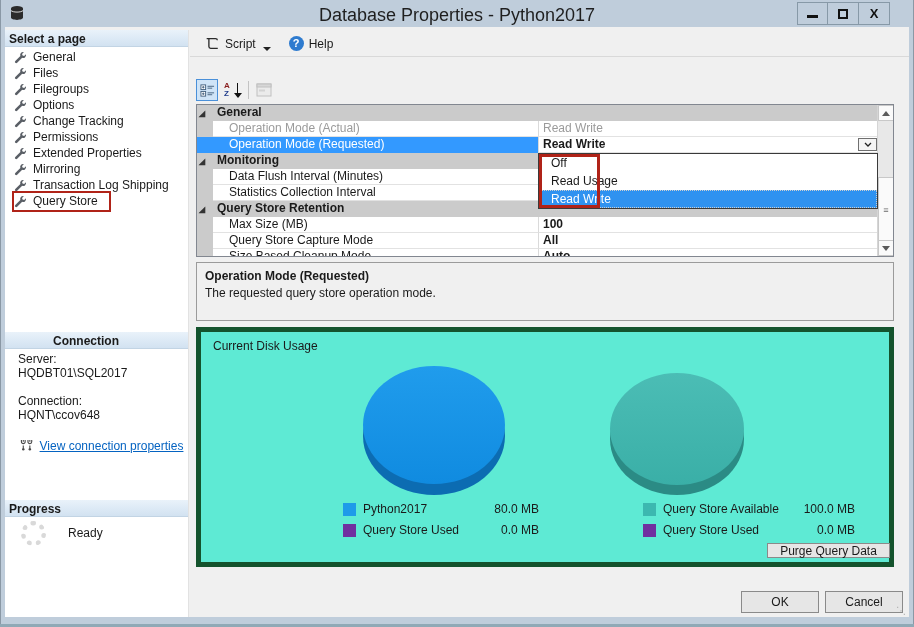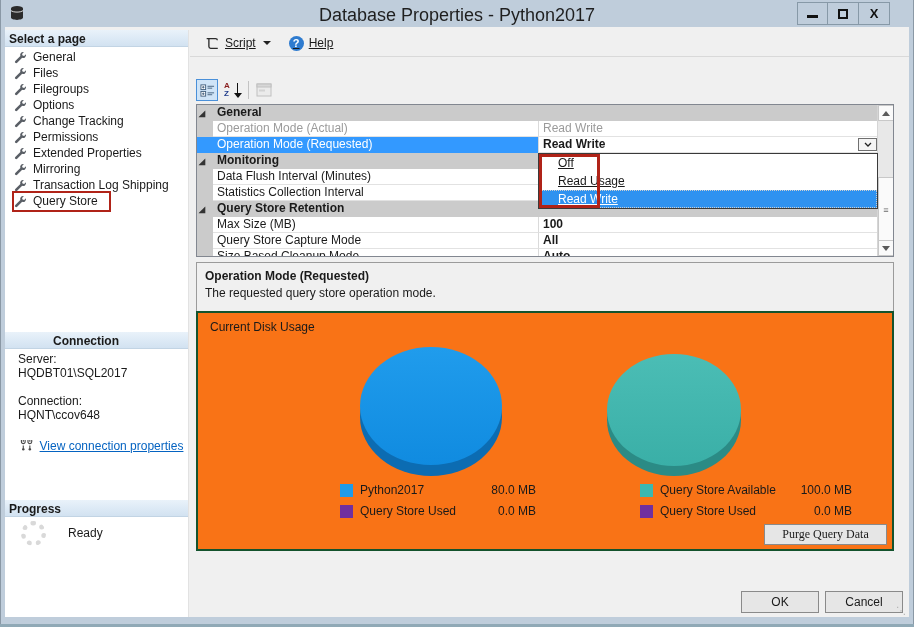--- a/index.html
+++ b/index.html
@@ -37,21 +37,21 @@
   .link-row { display:flex; align-items:center; margin-top:16px; padding-left:10px;justify-content:center; }
   .link-row svg { width:15px; height:15px; margin-right:5px; }
   .conn-link { color:#0563C1; text-decoration:underline; cursor:pointer; }
 
   .prog-body { position:absolute; left:0; top:489px; width:100%; }
   .spinner { position:absolute; left:16px; top:2px; width:25px; height:25px; border:5px dotted #D9D9D9; border-radius:50%; }
   .prog-status { position:absolute; left:63px; top:7px; }
 
   
   .script-bar { position:absolute; left:185px; right:0; top:3px; height:27px; border-bottom:1px solid #D9D9D9; display:flex; align-items:center; padding-left:10px; }
-  .tb-btn { display:flex; align-items:center; cursor:pointer; padding:2px 4px;text-decoration:underline; }
+  .tb-btn { display:flex; align-items:flex-end; cursor:pointer; padding:2px 4px; }
   .tb-btn svg { margin-right:5px; }
   .dd-arrow { width:0; height:0; border-left:4px solid transparent; border-right:4px solid transparent; border-top:4px solid #222; margin-left:7px; }
   .help-badge { width:15px; height:15px; background:#2E7BCF; color:#fff; border-radius:50%; font-size:11px; font-weight:bold; display:inline-flex; align-items:center; justify-content:center; margin-right:5px; }
 
   
   .grid-toolbar { position:absolute; left:191px; top:52px; height:22px; display:flex; align-items:center; }
   .gt-btn { width:22px; height:22px; display:flex; align-items:center; justify-content:center; margin-right:2px; cursor:pointer; }
   .gt-btn.active { background:#CFE4F7; border:1px solid #4A90D9; }
   .gt-sep { width:1px; height:18px; background:#C3C3C3; margin:0 4px; }
   .gt-btn.disabled { opacity:.55; cursor:default; }
@@ -61,62 +61,62 @@
   .az-arrow { position:absolute; right:1px; top:1px; width:1.5px; height:11px; background:#111; }
   .az-arrow:after { content:""; position:absolute; left:-3px; bottom:-4px; border-left:4px solid transparent; border-right:4px solid transparent; border-top:5px solid #111; }
 
   
   .prop-grid { position:absolute; left:191px; top:77px; width:698px; height:153px; background:#fff; border:1px solid #828790; overflow:hidden; }
   .g-row { position:relative; display:flex; height:16px; line-height:15px; width:681px; }
   .g-gutter { flex:0 0 16px; background:#CBCBCB; position:relative; }
   .tri { position:absolute; left:2px; top:1px; font-size:8px; color:#333; }
   .g-row.cat { background:#CBCBCB; font-weight:bold; }
   .g-row.cat .g-label { padding-left:4px; }
-  .g-row.prop .g-label { flex:0 0 325px; padding-left:4px; border-bottom:1px solid #E2E2E2; }
+  .g-row.prop .g-label { flex:0 0 325px; padding-left:16px; border-bottom:1px solid #E2E2E2; }
   .g-row.prop .g-value { flex:1; padding-left:4px; border-left:1px solid #DADADA; border-bottom:1px solid #E2E2E2; font-weight:bold; position:relative; }
   .g-row.prop.dim .g-label, .g-row.prop.dim .g-value { color:#9B9B9B; font-weight:normal; }
   .g-row.prop.sel .g-gutter { background:#3399FF; }
   .g-row.prop.sel .g-label { background:#3399FF; color:#fff; border-bottom:none; }
   .combo-btn { position:absolute; right:1px; top:1px; width:19px; height:13px; border:1px solid #707070; background:#F4F4F4; display:flex; align-items:center; justify-content:center; cursor:pointer; }
 
   .grid-scroll { position:absolute; right:0; top:0; width:16px; height:100%; background:#E8E8E8; border-left:1px solid #D5D5D5; }
   .sc-btn { position:absolute; left:0; width:16px; height:16px; background:#FAFAFA; border:1px solid #C8C8C8; display:flex; align-items:center; justify-content:center; cursor:pointer; }
   .sc-up { top:0; } .sc-down { bottom:0; }
   .tri-up { width:0; height:0; border-left:4px solid transparent; border-right:4px solid transparent; border-bottom:5px solid #5a5a5a; }
   .tri-down { width:0; height:0; border-left:4px solid transparent; border-right:4px solid transparent; border-top:5px solid #5a5a5a; }
   .sc-thumb { position:absolute; left:0; top:72px; width:16px; height:66px; background:#FAFAFA; border:1px solid #C8C8C8; display:flex; align-items:center; justify-content:center; color:#6a6a6a; font-size:9px; cursor:grab; }
 
   .dd-overlay { position:absolute; left:341px; top:48px; width:340px; height:56px; background:#fff; border:1px solid #3a3a3a; }
-  .dd-item { height:18px; line-height:17px; padding-left:18px; border:1px dotted transparent; cursor:pointer;text-decoration:underline; }
+  .dd-item { height:18px; line-height:17px; padding-left:11px; border:1px dotted transparent; cursor:pointer; }
   .dd-item.sel { background:#2F92F0; color:#fff; border:1px dotted #cfcfcf; }
   .dd-redbox { position:absolute; left:0; top:0; width:61px; height:54px; border:3px solid #B02318; pointer-events:none; }
 
   
   .desc-panel { position:absolute; left:191px; top:235px; width:698px; height:59px; background:#F0F0F0; border:1px solid #9B9B9B; padding:6px 8px; }
   .desc-title { font-weight:bold; margin-bottom:3px; }
 
   
-  .disk-box { position:absolute; left:191px; top:284px; width:698px; height:240px; background:#f97316; border:2px solid #14532d; }
+  .disk-box { position:absolute; left:191px; top:300px; width:698px; height:240px; background:#5eead4; border:5px solid #14532d; }
   .disk-title { position:absolute; left:12px; top:7px; }
   .pie { position:absolute; border-radius:50%; }
   .pie-blue-depth  { left:162px; top:45px; width:142px; height:118px; background:#0C6CB2; }
   .pie-blue-top    { left:162px; top:34px; width:142px; height:118px; background:linear-gradient(#209CEC,#108BE0); }
   .pie-teal-depth  { left:409px; top:51px; width:134px; height:112px; background:#2B8B85; }
   .pie-teal-top    { left:409px; top:41px; width:134px; height:112px; background:linear-gradient(#4BBDB5,#3AAFA7); }
   .legend-col { position:absolute; top:170px; }
   .legend-left { left:142px; width:196px; }
   .legend-right { left:442px; width:212px; }
   .lg-row { display:flex; align-items:center; height:14px; margin-bottom:7px; }
   .swatch { width:13px; height:13px; margin-right:7px; flex:0 0 auto; }
   .sw-blue { background:#1E9BE9; } .sw-teal { background:#3CB8B0; } .sw-purple { background:#7030A0; }
   .lg-label { flex:1; }
   .lg-value { text-align:right; }
 
   .btn { background:#E6E6E6; border:1px solid #8A8A8A; display:flex; align-items:center; justify-content:center; cursor:pointer; font-size:12px; }
-  .purge-btn { position:absolute; left:566px; top:211px; width:123px; height:21px;font-family:Liberation Serif, serif; }
+  .purge-btn { position:absolute; left:566px; top:211px; width:123px; height:15px; }
 
   
   .ok-btn { position:absolute; left:736px; top:564px; width:78px; height:22px; }
   .cancel-btn { position:absolute; left:820px; top:564px; width:78px; height:22px; }
   .resize-grip { position:absolute; right:3px; bottom:1px; color:#AFAFAF; font-size:10px; }
 </style>
 </head>
 <body>
 
 <div class="window">

